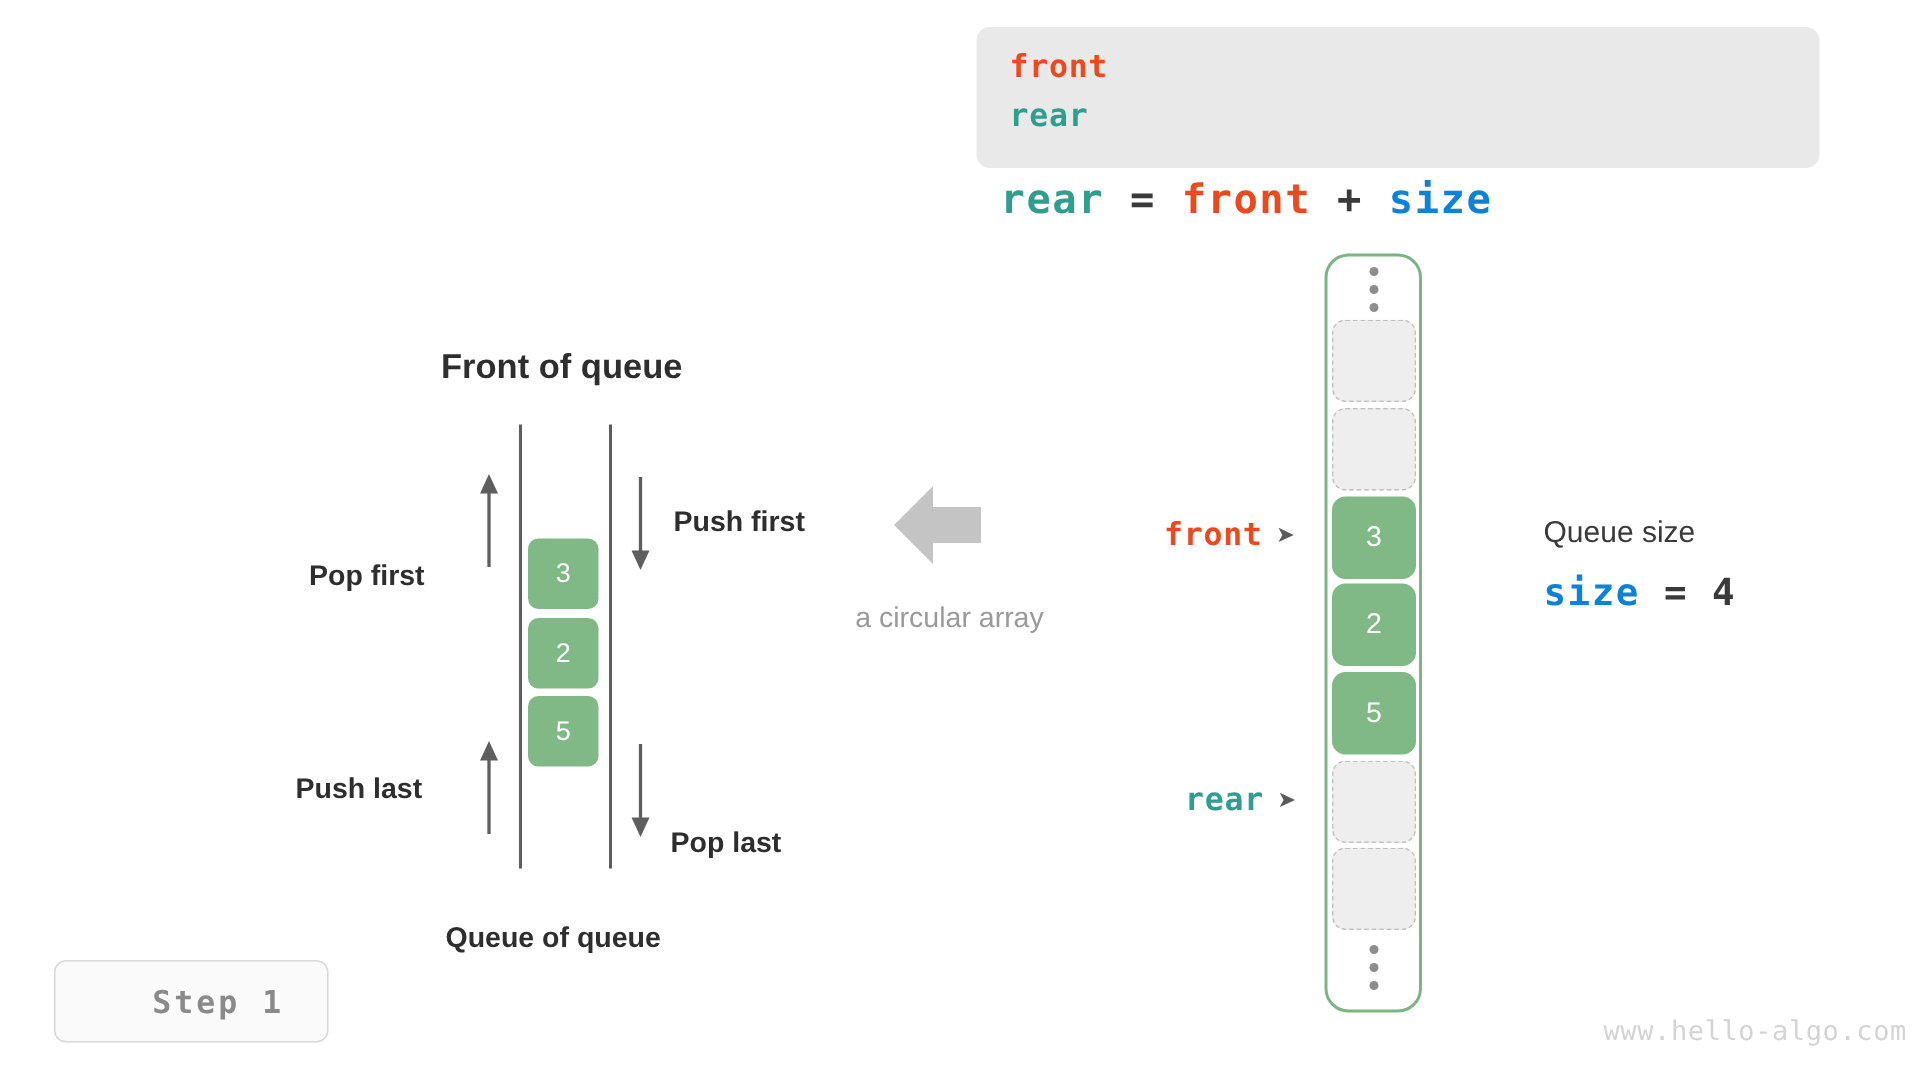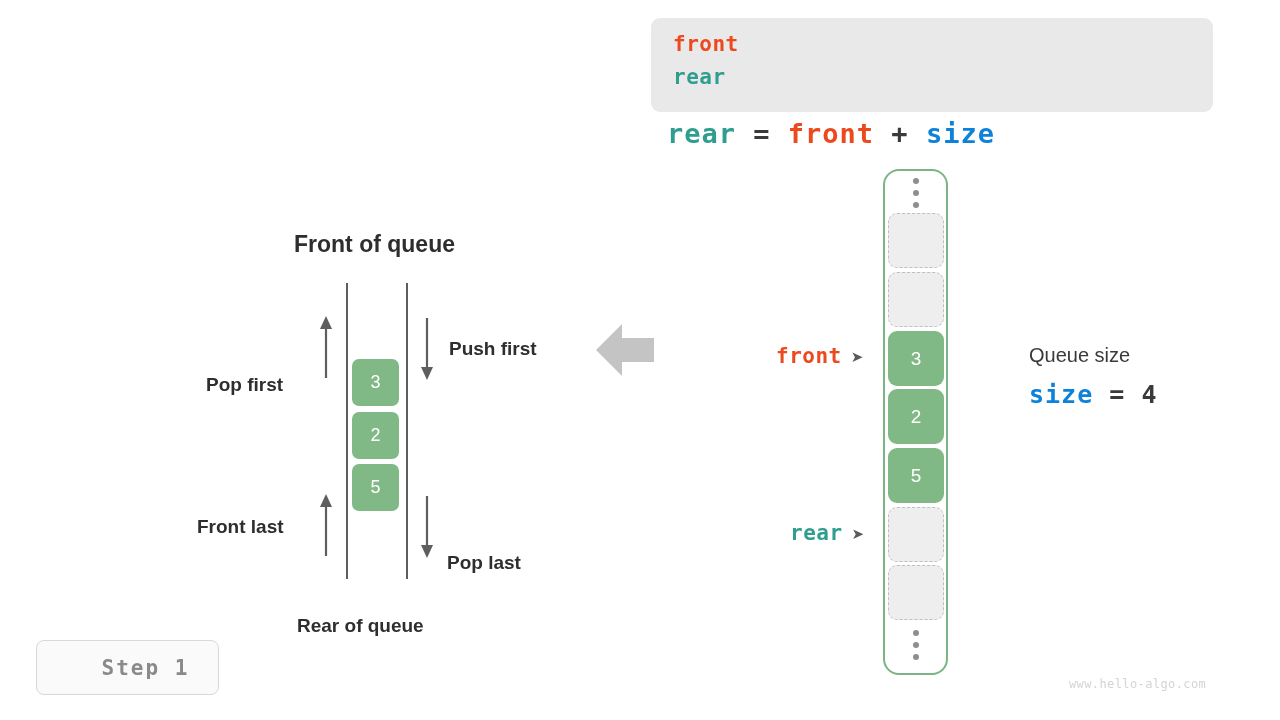--- a/index.html
+++ b/index.html
@@ -228,21 +228,21 @@
     font-size: 21px;
     letter-spacing: 2px;
     padding-left: 36px;
   }
 
   
   #watermark {
     left: 1069px;
     top: 677px;
     font-family: "DejaVu Sans Mono", "Liberation Mono", monospace;
-    font-size: 12px;
+    font-size: 18px;
     color: #d4d4d4;
     letter-spacing: 0.4px;
     white-space: nowrap;
   }
 </style>
 </head>
 <body>
 
 <div class="abs" id="legend-box">
   <div class="legend-line">
@@ -251,21 +251,21 @@
   <div class="legend-line">
     <span class="mono legend-kw kw-rear">rear</span>
   </div>
 </div>
 
 <div class="abs mono" id="formula-line">
   <span class="kw-rear">rear</span><span class="op"> = </span><span class="kw-front">front</span><span class="op"> + </span><span class="kw-size">size</span>
 </div>
 
 <div class="abs" id="front-of-queue-label">Front of queue</div>
-<div class="abs" id="rear-of-queue-label">Rear of queue</div>
+<div class="abs" id="rear-of-queue-label">Queue of queue</div>
 
 <div class="abs rail" id="rail-left"></div>
 <div class="abs rail" id="rail-right"></div>
 
 <div class="abs deque-cell" style="top:359px">3</div>
 <div class="abs deque-cell" style="top:412px">2</div>
 <div class="abs deque-cell" style="top:464px">5</div>
 
 <div class="abs vert-arrow" style="left:318px; top:316px;">
   <svg width="16" height="64" viewBox="0 0 16 64">
@@ -290,30 +290,31 @@
 
 <div class="abs vert-arrow" style="left:419px; top:494px;">
   <svg width="16" height="64" viewBox="0 0 16 64">
     <line x1="8" y1="2" x2="8" y2="56" stroke="#5e5e5e" stroke-width="2.2"></line>
     <polygon points="8,64 14,51 2,51" fill="#5e5e5e"></polygon>
   </svg>
 </div>
 
 <div class="abs op-label" id="pop-first-label">Pop first</div>
 <div class="abs op-label" id="push-first-label">Push first</div>
-<div class="abs op-label" id="push-last-label">Front last</div>
+<div class="abs op-label" id="push-last-label">Push last</div>
 <div class="abs op-label" id="pop-last-label">Pop last</div>
 
 <div class="abs" id="big-left-arrow">
   <svg width="58" height="52" viewBox="0 0 58 52">
     <polygon points="0,26 26,0 26,14 58,14 58,38 26,38 26,52" fill="#c4c4c4"></polygon>
   </svg>
 </div>
 
 <div class="abs" id="caption">
+  <div>a circular array</div>
 </div>
 
 <div class="abs" id="array-container"></div>
 
 <div class="abs dots-group" id="dots-top">
   <div class="dot"></div>
   <div class="dot"></div>
   <div class="dot"></div>
 </div>
 

